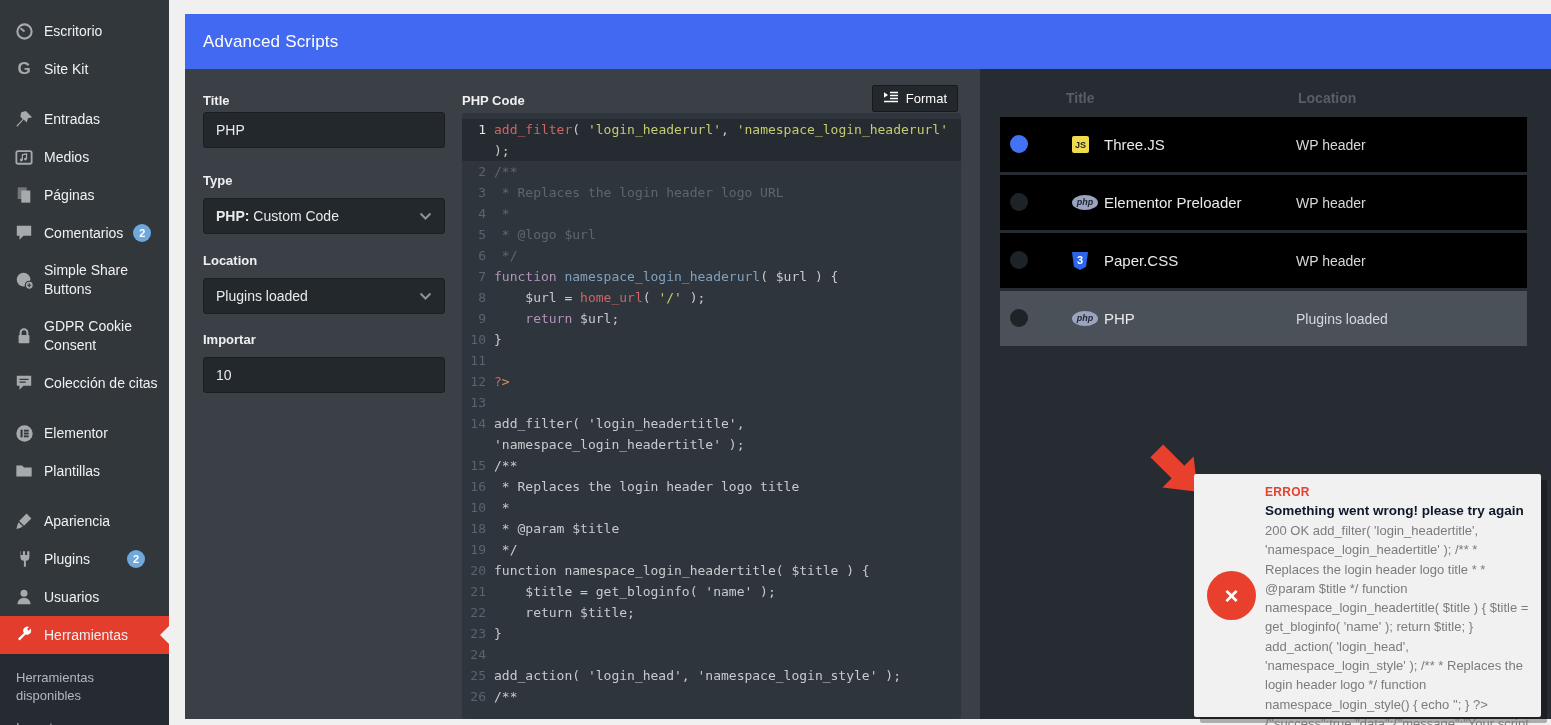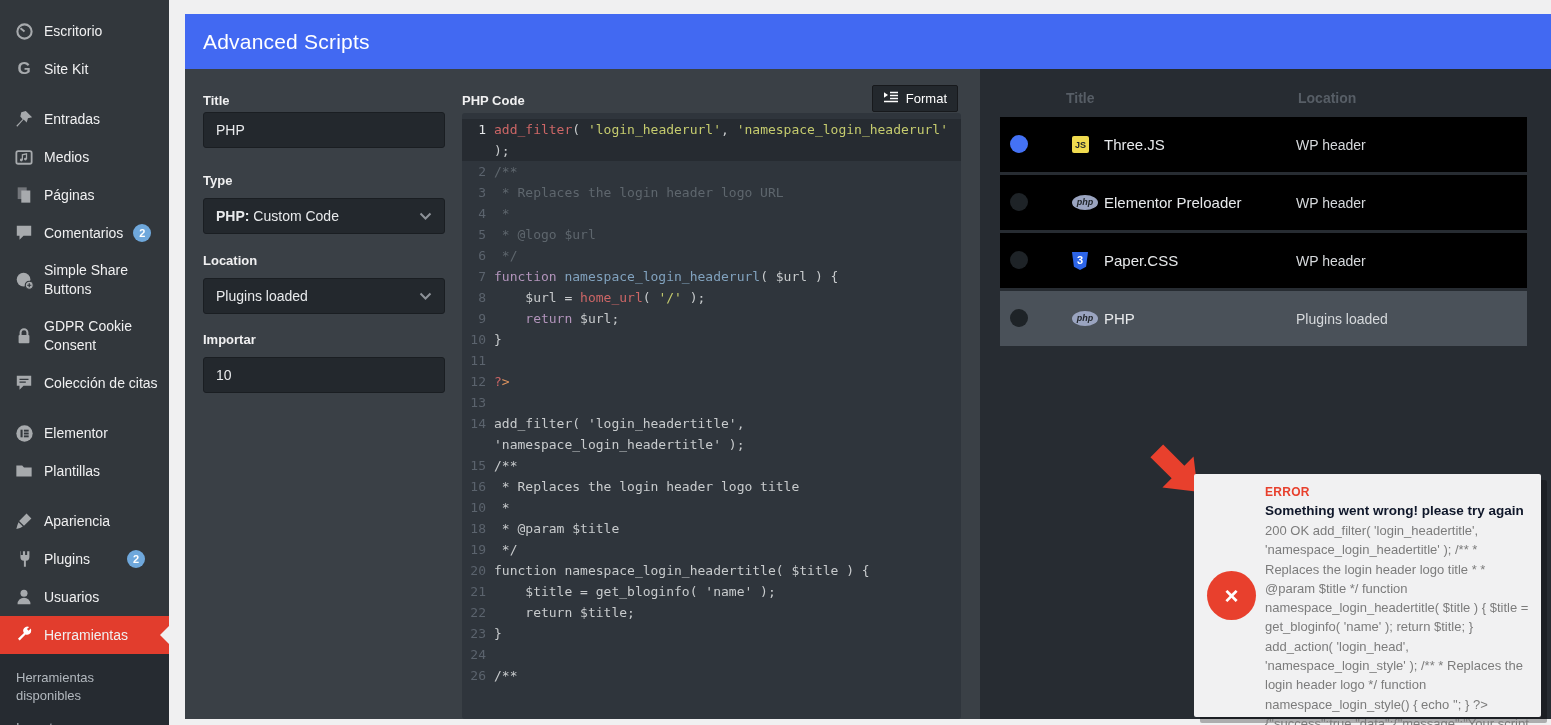--- a/index.html
+++ b/index.html
@@ -20,21 +20,21 @@
   .sb-label{flex:1;}
   .sb-badge{min-width:18px;height:18px;border-radius:50%;background:var(--c-badge);color:#fff;
            font-size:11px;line-height:18px;text-align:center;font-weight:bold;margin-right:14px;}
   .sb-spacer{height:12px;}
   .sb-sub{flex:1;background:#262b31;padding-top:8px;}
   .sb-sub-item{padding:7px 14px 7px 16px;color:#b2b8be;font-size:13px;line-height:18px;cursor:pointer;}
 
   
   .page-header{position:absolute;left:185px;top:14px;width:1366px;height:55px;background:var(--c-header);
            display:flex;align-items:center;padding-left:18px;box-sizing:border-box;}
-  .page-header h1{margin:0;color:#fff;font-size:21px;font-weight:normal;letter-spacing:.2px;}
+  .page-header h1{margin:0;color:#fff;font-size:17px;font-weight:normal;letter-spacing:.2px;}
 
   
   .panel-left{position:absolute;left:185px;top:69px;width:795px;height:650px;background:#3a4046;}
   .fld-label{position:absolute;left:18px;color:#f0f0f1;font-size:13px;font-weight:bold;}
   .fld{position:absolute;left:18px;width:242px;height:36px;background:#23282d;border:1px solid #1a1e22;
        border-radius:3px;box-sizing:border-box;color:#e8eaec;font-size:14px;padding:0 12px;
        font-family:"Liberation Sans",sans-serif;}
   .fld-select{display:flex;align-items:center;cursor:pointer;}
   .fld-select .sel-text{flex:1;}
   .fld-select b{font-weight:bold;}
@@ -356,20 +356,24 @@
         </div>
         <div class="cl">
           <span class="g">23</span>
           <div class="c"><span class="tok-pl">}</span></div>
         </div>
         <div class="cl">
           <span class="g">24</span>
           <div class="c">&nbsp;</div>
         </div>
         <div class="cl">
+          <span class="g">25</span>
+          <div class="c"><span class="tok-pl">add_action( 'login_head', 'namespace_login_style' );</span></div>
+        </div>
+        <div class="cl">
           <span class="g">26</span>
           <div class="c"><span class="tok-pl">/**</span></div>
         </div>
       </div>
   </section>
 
   <section class="panel-right">
     <div class="tbl-head" style="left:86px">Title</div>
     <div class="tbl-head" style="left:318px">Location</div>
     <div class="tbl-rows" id="tbl-rows">

